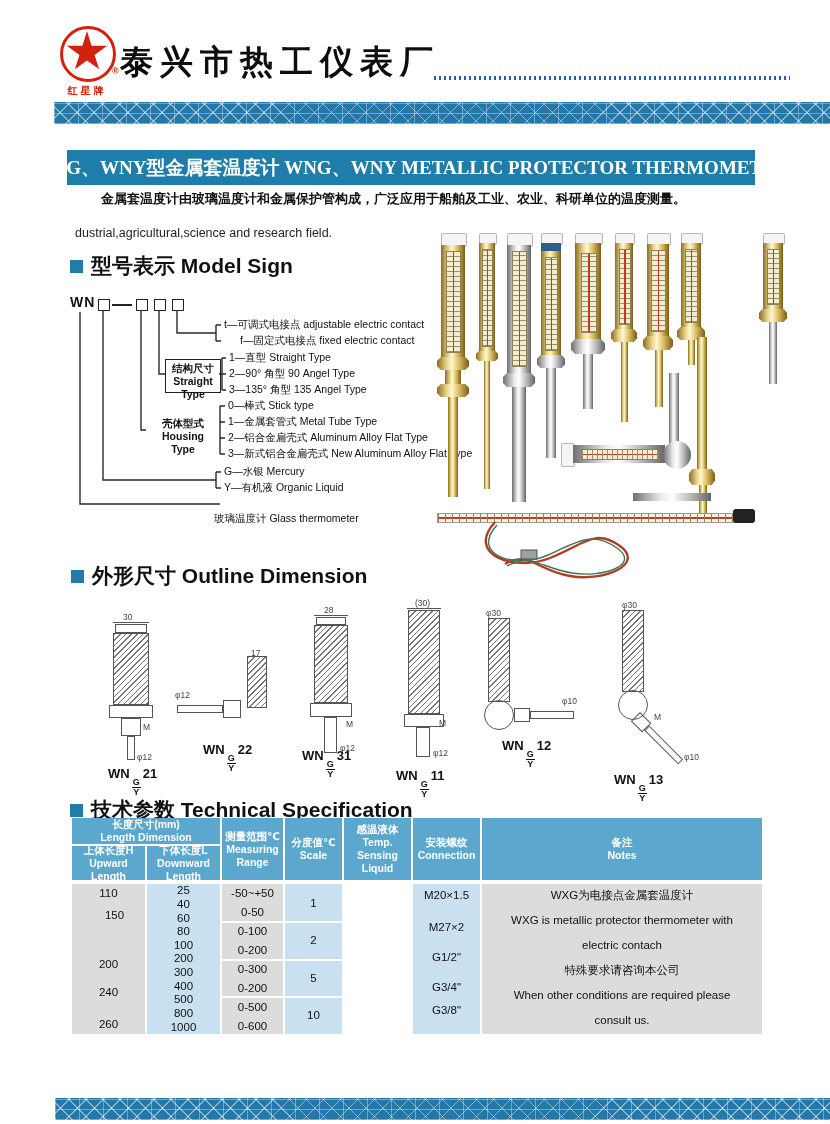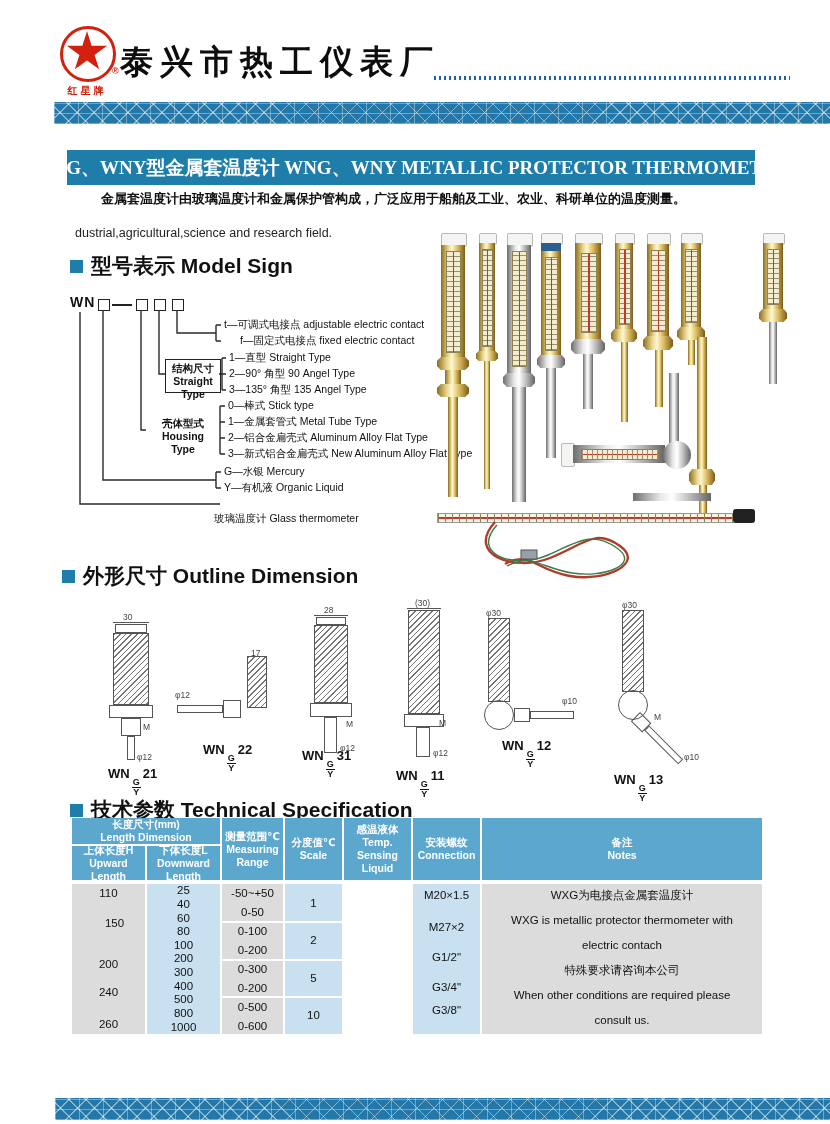--- a/index.html
+++ b/index.html
@@ -214,21 +214,21 @@
 
     <div class="probe-long" style="left:2px;top:288px;width:300px;height:8px;"></div>
     <div class="tpart" style="left:298px;top:284px;width:22px;height:14px;background:#222;border-radius:3px;"></div>
     <svg width="394" height="90" viewBox="0 0 394 90" style="position:absolute;left:0;top:295px;">
       <path d="M60,2 C30,35 80,52 115,38 S160,8 185,26 S170,62 135,56 S95,30 70,44" fill="none" stroke="#b23a2a" stroke-width="2.4"></path>
       <path d="M62,5 C34,36 82,49 113,35 S158,11 182,28 S168,58 137,53 S97,33 72,46" fill="none" stroke="#3a7a4a" stroke-width="1.4"></path>
       <rect x="86" y="30" width="16" height="9" fill="#9aa0a6" stroke="#555"></rect>
     </svg>
   </div>
 
-  <div class="sec" style="left:62px;top:562px;">
+  <div class="sec" style="left:71px;top:562px;">
     <div class="sq"></div>
     <div class="txt">外形尺寸 Outline Dimension</div>
   </div>
 
   <div class="sketch" style="left:95px;top:612px;width:72px;height:150px;">
     <div class="skdim" style="left:28px;top:0;">30</div>
     <div class="skline" style="left:18px;top:10px;width:36px;height:1px;"></div>
     <div class="sk" style="left:20px;top:12px;width:32px;height:9px;"></div>
     <div class="sk skhatch" style="left:18px;top:21px;width:36px;height:72px;"></div>
     <div class="sk" style="left:14px;top:93px;width:44px;height:13px;"></div>
@@ -362,21 +362,21 @@
       <span>安装螺纹</span>
       <span>Connection</span>
     </div>
     <div class="hcell" style="left:410px;top:0;width:280px;height:62px;">
       <span>备注</span>
       <span>Notes</span>
     </div>
 
     <div class="bcol bg-gray" style="left:0;width:73px;">
       <div class="bval" style="top:2px;">110</div>
-      <div class="bval" style="top:32px;margin-left:12px;">150</div>
+      <div class="bval" style="top:24px;margin-left:12px;">150</div>
       <div class="bval" style="top:73px;">200</div>
       <div class="bval" style="top:101px;">240</div>
       <div class="bval" style="top:133px;">260</div>
     </div>
     <div class="bcol bg-blue" style="left:75px;width:73px;">
       <div class="lstack">
         <span>25</span>
         <span>40</span>
         <span>60</span>
         <span>80</span>

